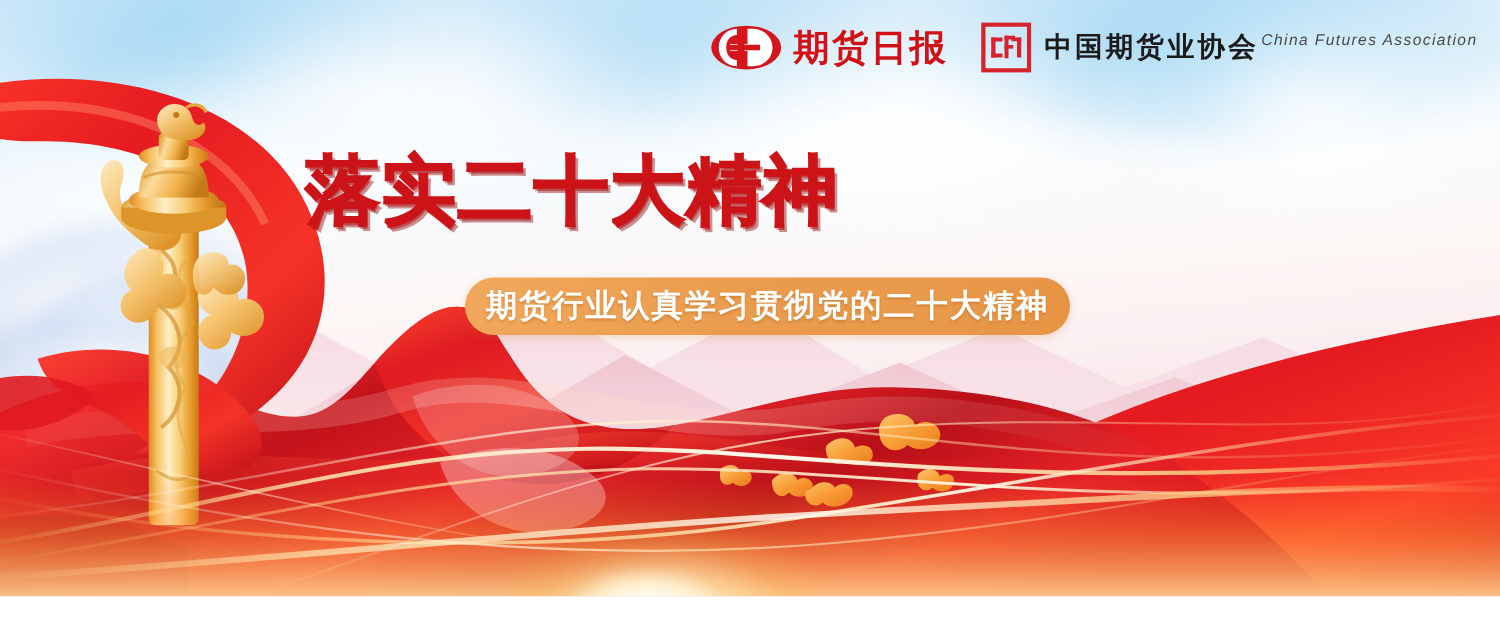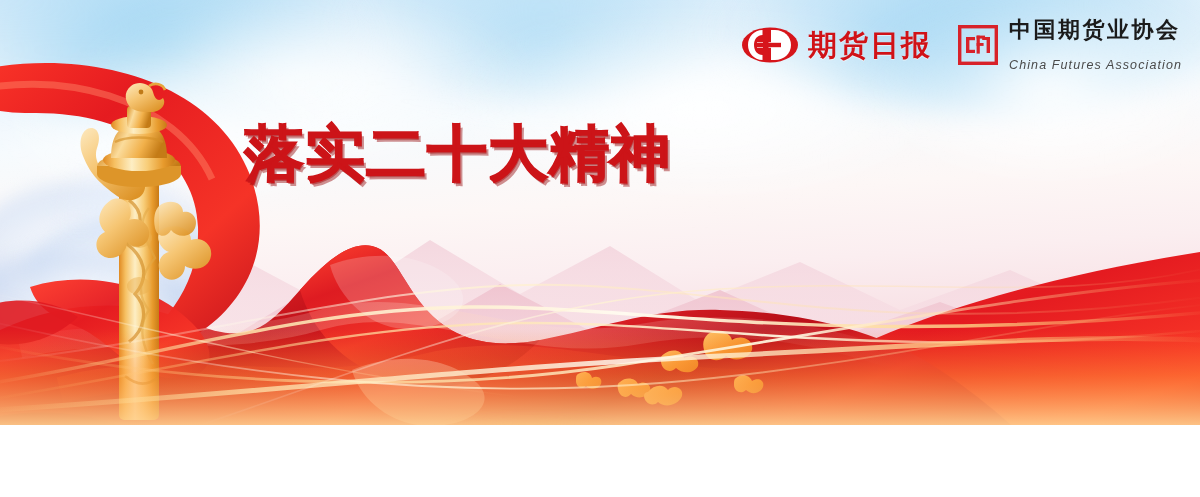--- a/index.html
+++ b/index.html
@@ -1,20 +1,20 @@
 <!DOCTYPE html>
 <html><head>
 <meta charset="utf-8">
 <style>
   html,body{margin:0;padding:0;background:#fff;}
   body{font-family:"Liberation Sans","DejaVu Sans",sans-serif;}
 
   #banner{
     position:relative;
-    width:1200px;height:425px;
+    width:1200px;height:477px;
     overflow:hidden;
     background:linear-gradient(176deg,#cfe9fa 0%,#e6f3fc 14%,#f6fbfe 30%,#fdf7f6 48%,#fbeef0 62%,#f8e2e6 74%,#f2d2d8 86%,#eec9d2 100%);
   }
 
   
   .cloud{position:absolute;border-radius:50%;filter:blur(14px);pointer-events:none;}
   .sky-blue-a{left:-40px;top:-70px;width:420px;height:200px;background:radial-gradient(ellipse at 50% 60%,rgba(141,206,240,.85),rgba(141,206,240,0) 70%);}
   .sky-blue-b{left:330px;top:-90px;width:430px;height:190px;background:radial-gradient(ellipse at 50% 70%,rgba(150,210,242,.6),rgba(150,210,242,0) 70%);}
   .sky-blue-c{left:700px;top:-100px;width:560px;height:210px;background:radial-gradient(ellipse at 50% 75%,rgba(133,202,240,.9),rgba(133,202,240,0) 70%);}
   .cl-w1{left:60px;top:-10px;width:480px;height:170px;background:radial-gradient(ellipse at 50% 55%,#ffffff,rgba(255,255,255,0) 68%);filter:blur(16px);}
@@ -53,21 +53,21 @@
   .logos{position:absolute;right:18px;top:18px;display:flex;align-items:center;gap:26px;}
   .logo-fd{display:flex;align-items:center;gap:9px;}
   .logo-fd .mono{width:58px;height:36px;}
   .logo-fd .fd-text{
     font-size:29px;font-weight:700;color:#d01217;letter-spacing:2px;
     font-family:"DejaVu Serif","Liberation Serif",serif;line-height:1;
     text-shadow:0 1px 0 rgba(255,255,255,.55);white-space:nowrap;
   }
   .logo-cfa{display:flex;align-items:center;gap:11px;}
   .cfa-seal{width:40px;height:40px;flex:none;}
-  .cfa-words{display:flex;flex-direction:column;gap:18px;}
+  .cfa-words{display:flex;flex-direction:row;gap:2px;}
   .cfa-cn{font-size:22px;font-weight:700;color:#1b1b1b;letter-spacing:2.5px;line-height:1.05;white-space:nowrap;}
   .cfa-en{font-size:12.5px;color:#4a4a4a;letter-spacing:1.1px;line-height:1.05;white-space:nowrap;font-style:italic;}
 
   
   .headline{
     position:absolute;left:244px;top:122px;
     display:flex;align-items:baseline;
     font-size:60px;font-weight:900;color:#cc1418;
     letter-spacing:1px;line-height:1.05;white-space:nowrap;
     font-family:"DejaVu Sans","Liberation Sans",sans-serif;
@@ -370,14 +370,17 @@
         <div class="cfa-en">China Futures Association</div>
       </div>
     </div>
   </div>
 
   <div class="headline">
     <span>落实二十大精神</span>
     <span class="gapx"></span>
   </div>
 
+  <div class="pill">
+    <span>期货行业认真学习贯彻党的二十大精神</span>
+  </div>
 
 </div>
 
 </body></html>

